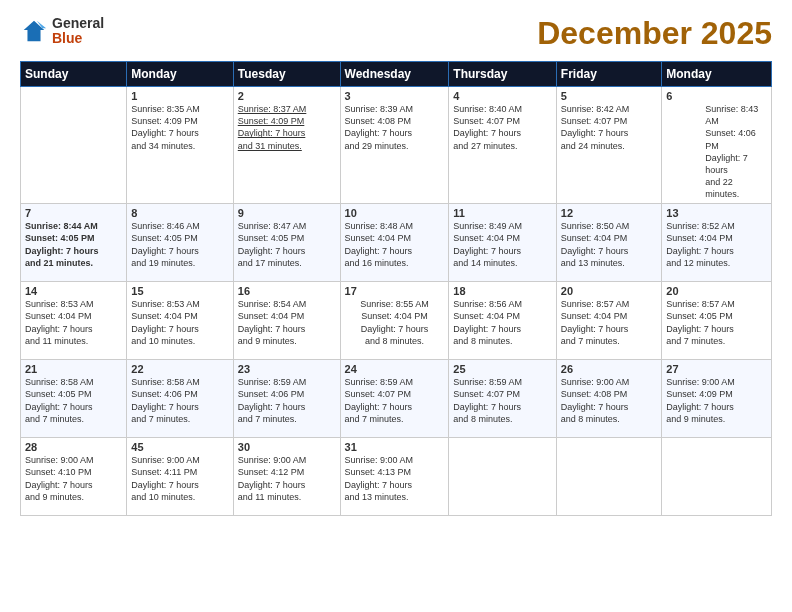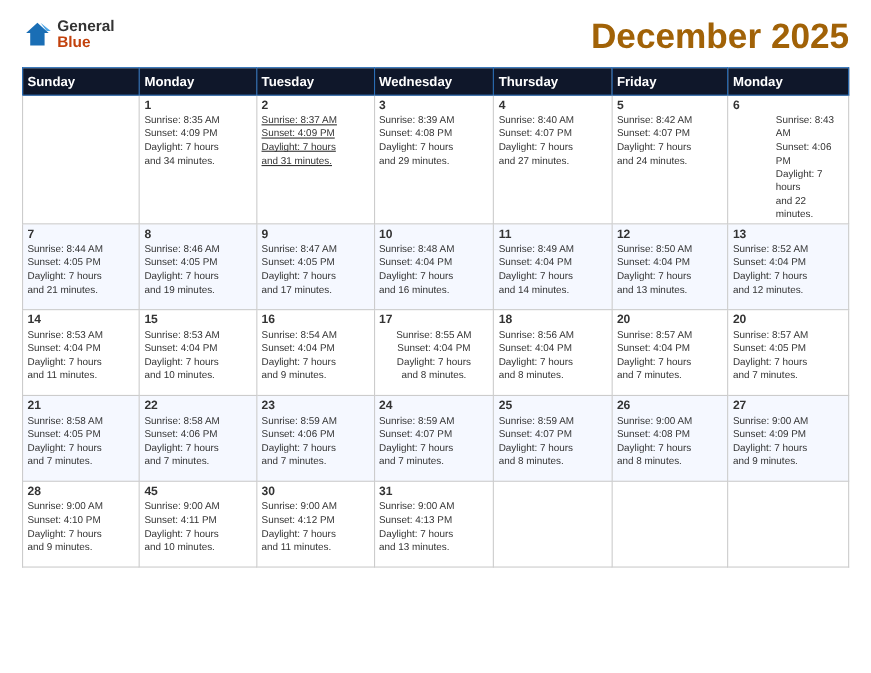--- a/index.html
+++ b/index.html
@@ -173,21 +173,21 @@
             <span class="day-num">6</span>
             <div class="day-info" style="white-space: pre-line; margin-left: 39px;">Sunrise: 8:43 AM
 Sunset: 4:06 PM
 Daylight: 7 hours
 and 22 minutes.</div>
           </td>
         </tr>
         <tr>
           <td>
             <span class="day-num">7</span>
-            <div class="day-info" style="white-space: pre-line;">Sunrise: 8:44 AM
+            <div class="day-info" style="white-space: pre-line; font-weight: bold;">Sunrise: 8:44 AM
 Sunset: 4:05 PM
 Daylight: 7 hours
 and 21 minutes.</div>
           </td>
           <td>
             <span class="day-num">8</span>
             <div class="day-info" style="white-space: pre-line;">Sunrise: 8:46 AM
 Sunset: 4:05 PM
 Daylight: 7 hours
 and 19 minutes.</div>

